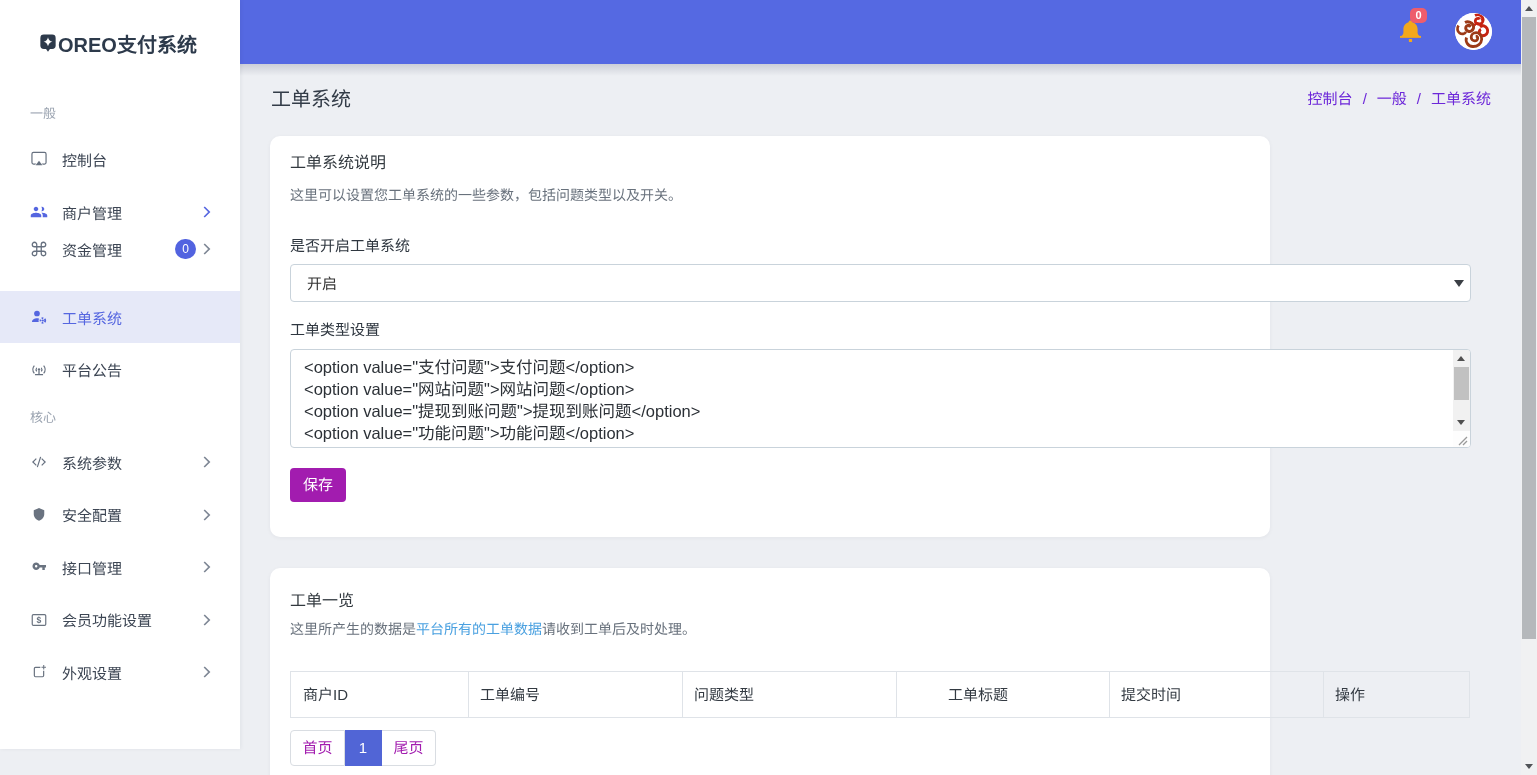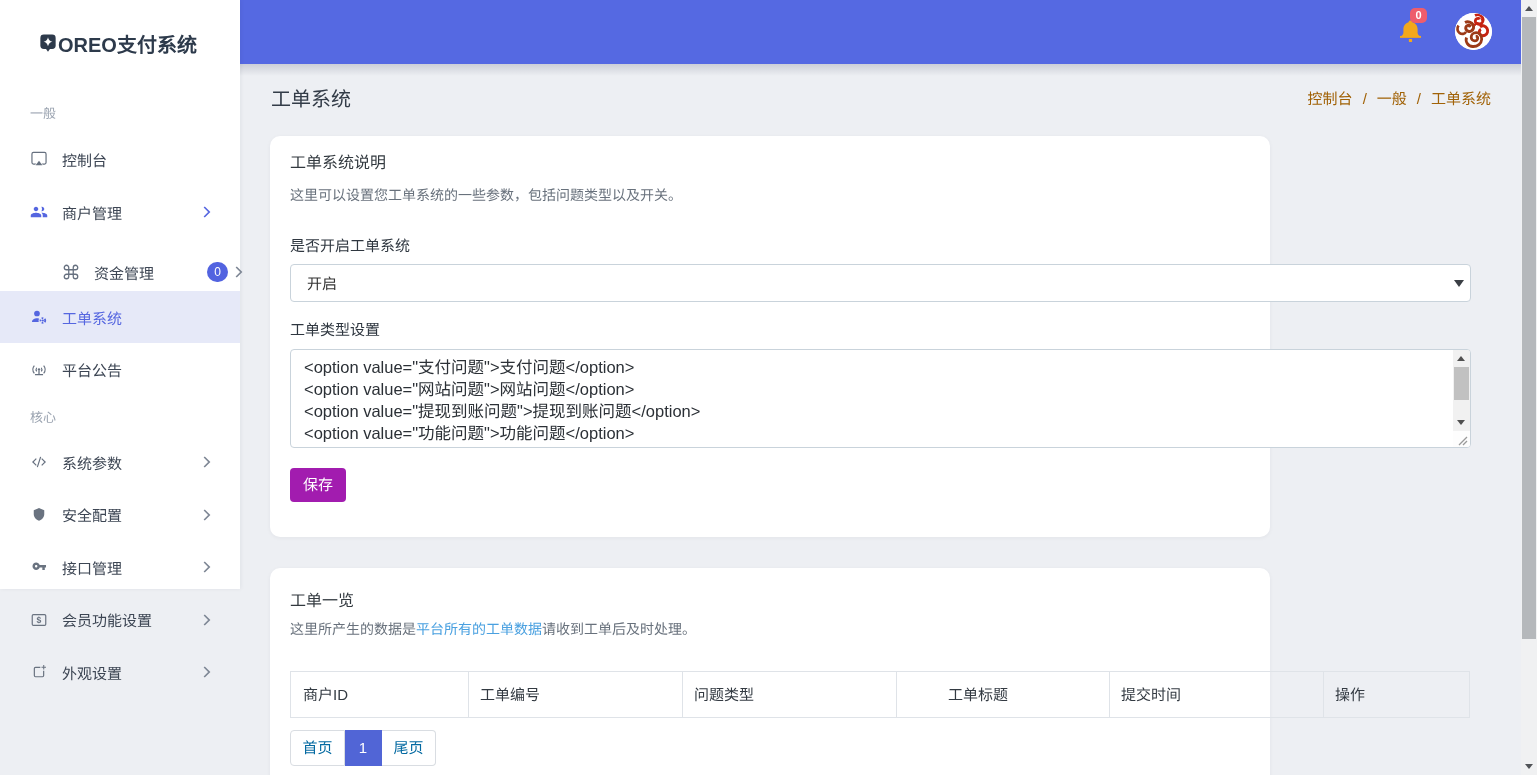--- a/index.html
+++ b/index.html
@@ -1,34 +1,34 @@
 <!DOCTYPE html>
 <html lang="zh-CN"><head>
 <meta charset="utf-8">
 <title>工单系统</title>
 <style>
 *{margin:0;padding:0;box-sizing:border-box;}
 html,body{width:1537px;height:775px;overflow:hidden;font-family:"Liberation Sans",sans-serif;}
 body{position:relative;background:#edeff3;}
 #topbar{position:absolute;left:240px;top:0;width:1281px;height:64px;background:#5569e2;z-index:5;}
 #topshadow{position:absolute;left:240px;top:64px;width:1281px;height:12px;background:linear-gradient(180deg,rgba(33,43,70,0.16),rgba(33,43,70,0));z-index:4;}
-#sidebar{position:absolute;left:0;top:0;width:240px;height:589px;background:#fff;z-index:6;box-shadow:1px 0 4px rgba(20,30,50,0.06);}
+#sidebar{position:absolute;left:0;top:0;width:240px;height:749px;background:#fff;z-index:6;box-shadow:1px 0 4px rgba(20,30,50,0.06);}
 #logo{position:absolute;left:40px;top:34px;height:19px;display:flex;align-items:center;}
 #logo span{font-size:20px;font-weight:bold;color:#2d3a4b;margin-left:2px;white-space:nowrap;}
 .sec{position:absolute;left:30px;font-size:13px;color:#9aa3b0;}
 .mi{position:absolute;left:0;width:240px;height:52px;display:flex;align-items:center;}
 .mi .ic{position:absolute;left:30px;width:18px;height:18px;}
 .mi .tx{position:absolute;left:62px;font-size:15px;color:#3d4654;}
 .mi .chev{position:absolute;left:203px;top:50%;margin-top:-6px;}
 .mi.active{background:#e6e9f8;}
 .mi.active .tx{color:#5566e0;}
 .badge{position:absolute;left:175px;top:50%;margin-top:-10px;width:21px;height:20px;border-radius:10px;background:#5263e0;color:#fff;font-size:12px;text-align:center;line-height:20px;}
 #main{position:absolute;left:240px;top:64px;width:1281px;height:711px;}
 #ptitle{position:absolute;left:31px;top:23px;font-size:20px;line-height:24px;color:#333c48;}
-#crumb{position:absolute;right:30px;top:23px;font-size:15px;color:#a16207;}
+#crumb{position:absolute;right:30px;top:23px;font-size:15px;color:#6d28d9;}
 .card{position:absolute;left:30px;width:1000px;background:#fff;border-radius:10px;box-shadow:0 1px 4px rgba(30,40,60,0.05);padding-left:19px;}
 #c1{top:72px;height:401px;}
 #c2{top:504px;height:271px;border-bottom-left-radius:0;border-bottom-right-radius:0;}
 .h2{position:absolute;left:20px;font-size:16px;color:#32393f;}
 .desc{position:absolute;left:20px;font-size:14px;color:#68717c;}
 .lbl{position:absolute;left:20px;font-size:15px;color:#2f3740;}
 #sel{position:absolute;left:20px;top:128px;width:1181px;height:38px;border:1px solid #c9d3db;border-radius:4px;background:#fff;}
 #sel .st{position:absolute;left:16px;top:7px;font-size:15px;color:#333;}
 #sel .arr{position:absolute;right:6px;top:15px;width:0;height:0;border-left:5px solid transparent;border-right:5px solid transparent;border-top:7px solid #3b3f45;}
 #ta{position:absolute;left:20px;top:213px;width:1181px;height:99px;border:1px solid #c9d3db;border-radius:4px;background:#fff;overflow:hidden;}
@@ -37,21 +37,21 @@
 #tsb .track{position:absolute;left:0;top:0;width:17px;height:81px;background:#f1f1f1;}
 #tsb .thumb{position:absolute;left:1px;top:17px;width:15px;height:33px;background:#c1c1c1;}
 #tsb .corner{position:absolute;left:0;top:81px;width:17px;height:16px;background:#fdfdfd;}
 .uarr{position:absolute;left:4px;top:6px;width:0;height:0;border-left:4.5px solid transparent;border-right:4.5px solid transparent;border-bottom:5px solid #505050;}
 .darr{position:absolute;left:4px;top:70px;width:0;height:0;border-left:4.5px solid transparent;border-right:4.5px solid transparent;border-top:5px solid #505050;}
 #savebtn{position:absolute;left:20px;top:332px;width:56px;height:34px;background:#a21caf;border-radius:4px;color:#fff;font-size:15px;text-align:center;line-height:34px;}
 #tbl{position:absolute;left:20px;top:103px;width:1180px;height:47px;border:1px solid #dfe3e8;}
 #tbl .vline{position:absolute;top:0;width:1px;height:45px;background:#dfe3e8;}
 #tbl .th{position:absolute;top:11px;font-size:15px;color:#333a42;text-align:center;}
 #pag{position:absolute;left:20px;top:162px;height:36px;display:flex;}
-.pg{height:36px;line-height:34px;font-size:15px;color:#0369a1;background:#fff;border:1px solid #d9dde2;text-align:center;}
+.pg{height:36px;line-height:34px;font-size:15px;color:#a21caf;background:#fff;border:1px solid #d9dde2;text-align:center;}
 .pg.first{border-radius:4px 0 0 4px;width:55px;}
 .pg.mid{border-left:none;width:37px;background:#5165d6;border-color:#5165d6;color:#fff;}
 .pg.last{border-left:none;border-radius:0 4px 4px 0;width:54px;}
 #vscroll{position:absolute;right:0;top:0;width:16px;height:775px;background:#f0f1f2;z-index:10;}
 #vthumb{position:absolute;left:1px;top:17px;width:14px;height:622px;background:#b5b8bb;}
 #vup{position:absolute;left:3.5px;top:6px;width:0;height:0;border-left:4.5px solid transparent;border-right:4.5px solid transparent;border-bottom:5px solid #505357;}
 #vdown{position:absolute;left:3.5px;bottom:6px;width:0;height:0;border-left:4.5px solid transparent;border-right:4.5px solid transparent;border-top:5px solid #505357;}
 #bell{position:absolute;right:99px;top:19px;}
 #bellbadge{position:absolute;right:94px;top:8px;width:17px;height:15px;background:#ee5d6c;border-radius:5px;color:#fff;font-size:11px;font-weight:bold;text-align:center;line-height:15px;}
 #avatar{position:absolute;right:29px;top:13px;width:37px;height:37px;border-radius:50%;background:#fff;overflow:hidden;}
@@ -100,21 +100,21 @@
   </div>
   <div class="mi" style="top:186px;">
     <svg class="ic" viewBox="0 0 24 24" fill="#5566e0">
         <path d="M16 11c1.66 0 2.99-1.34 2.99-3S17.66 5 16 5c-.32 0-.63.05-.91.14.57.81.91 1.79.91 2.86s-.34 2.04-.91 2.86c.28.09.59.14.91.14zm-8 0c1.66 0 2.99-1.34 2.99-3S9.66 5 8 5 5 6.34 5 8s1.34 3 3 3zm0 2c-2.33 0-7 1.17-7 3.5V19h14v-2.5c0-2.33-4.67-3.5-7-3.5zm8 0c-.29 0-.62.02-.97.05 1.16.84 1.97 1.97 1.97 3.45V19h6v-2.5c0-2.33-4.67-3.5-7-3.5z"></path>
       </svg>
     <span class="tx">商户管理</span>
     <svg class="chev" width="8" height="12" viewBox="0 0 8 12">
         <path d="M1.2 1l5 5-5 5" fill="none" stroke="#5566e0" stroke-width="1.7"></path>
       </svg>
   </div>
-  <div class="mi" style="top:246px;margin-left:32px;">
+  <div class="mi" style="top:223px;">
     <svg class="ic" viewBox="0 0 24 24">
         <path d="M18 3a3 3 0 0 0-3 3v12a3 3 0 1 0 3-3H6a3 3 0 1 0 3 3V6a3 3 0 1 0-3 3h12a3 3 0 1 0 0-6z" fill="none" stroke="#66707f" stroke-width="1.7"></path>
       </svg>
     <span class="tx">资金管理</span>
     <span class="badge">0</span>
     <svg class="chev" width="8" height="12" viewBox="0 0 8 12">
         <path d="M1.2 1l5 5-5 5" fill="none" stroke="#7d8694" stroke-width="1.7"></path>
       </svg>
   </div>
   <div class="mi active" style="top:291px;">

